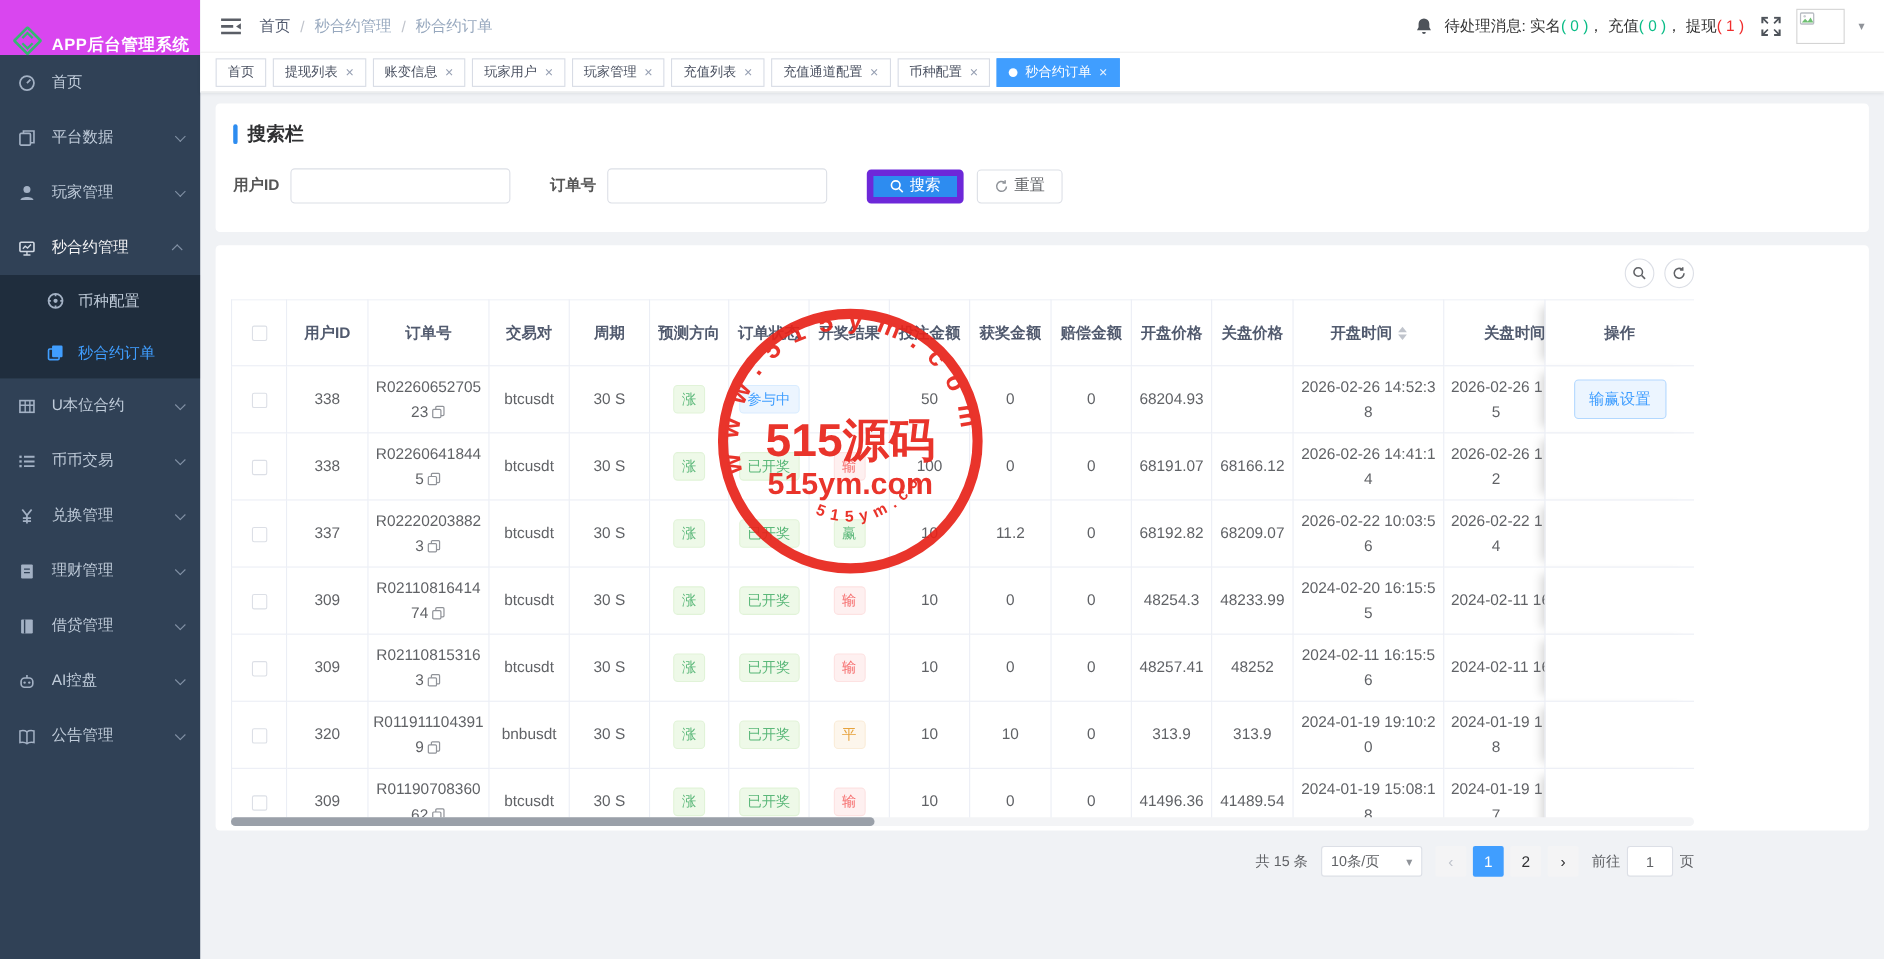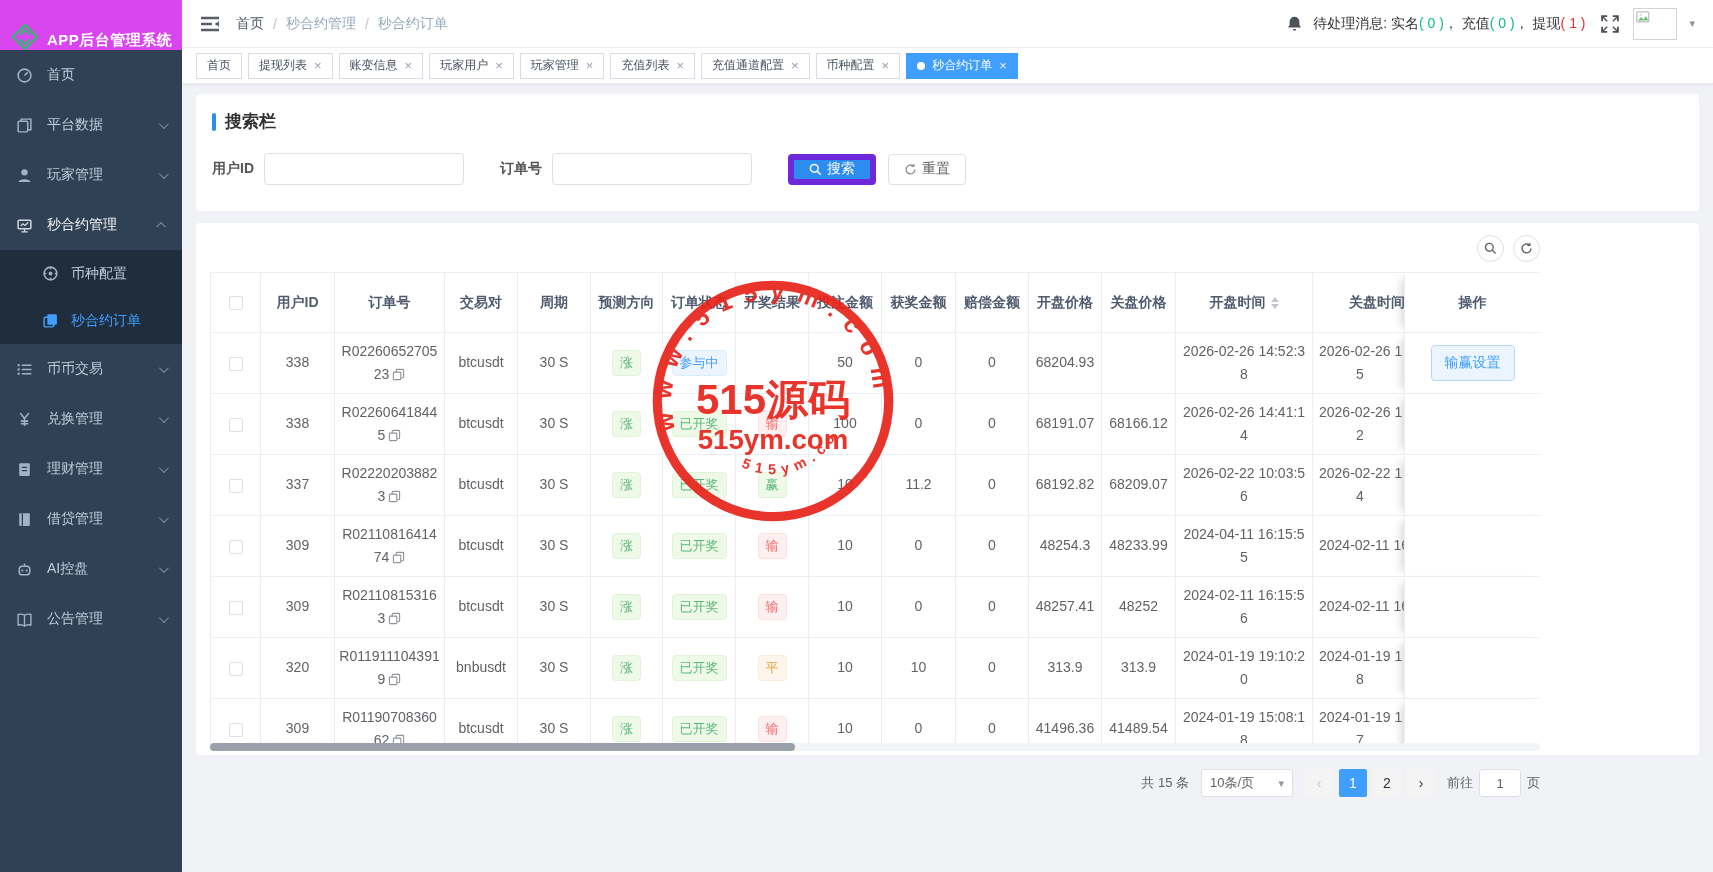--- a/index.html
+++ b/index.html
@@ -167,20 +167,28 @@
     <div class="menu-item active-sub">
       <svg class="mi ico" viewBox="0 0 16 16">
           <rect x="5" y="2" width="9" height="10" rx="1" fill="currentColor"></rect>
           <rect x="2" y="5" width="9" height="9" rx="1" fill="none" stroke="currentColor" stroke-width="1.4"></rect>
         </svg>
       <span>秒合约订单</span>
     </div>
   </div>
   <div class="menu-item">
     <svg class="mi ico" viewBox="0 0 16 16">
+        <rect x="2" y="3" width="12" height="10" fill="none" stroke="currentColor" stroke-width="1.4"></rect>
+        <path d="M2 7h12M6.5 3v10M10.5 3v10" stroke="currentColor" stroke-width="1.2"></path>
+      </svg>
+    <span>U本位合约</span>
+    <span class="chev"></span>
+  </div>
+  <div class="menu-item">
+    <svg class="mi ico" viewBox="0 0 16 16">
         <path d="M5.5 4h9M5.5 8h9M5.5 12h9" stroke="currentColor" stroke-width="1.6"></path>
         <rect x="1.5" y="3" width="2" height="2" fill="currentColor"></rect>
         <rect x="1.5" y="7" width="2" height="2" fill="currentColor"></rect>
         <rect x="1.5" y="11" width="2" height="2" fill="currentColor"></rect>
       </svg>
     <span>币币交易</span>
     <span class="chev"></span>
   </div>
   <div class="menu-item">
     <svg class="mi ico" viewBox="0 0 16 16">
@@ -483,21 +491,21 @@
           <td>30 S</td>
           <td><span class="tag" data-type="green">涨</span></td>
           <td><span class="tag" data-type="green">已开奖</span></td>
           <td><span class="tag" data-type="red">输</span></td>
           <td>10</td>
           <td>0</td>
           <td>0</td>
           <td>48254.3</td>
           <td>48233.99</td>
           <td class="c-time">
-                  <div>2024-04-11 16:15:55</div>
+                  <div>2024-02-20 16:15:55</div>
                   <div></div>
                 </td>
           <td class="c-close">
                   <div>2024-02-11 16</div>
                   <div></div>
                 </td>
           <td class="c-op"></td>
         </tr>
 
         <tr>

